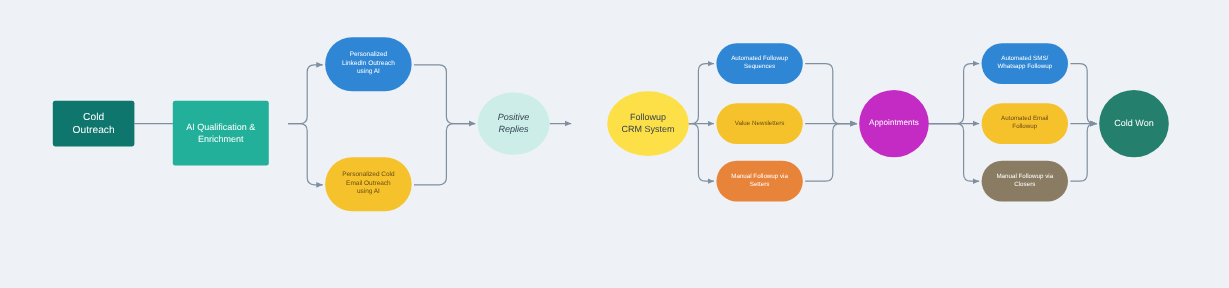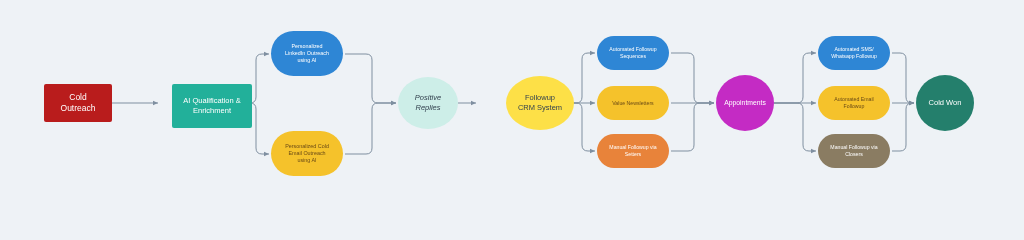--- a/index.html
+++ b/index.html
@@ -81,25 +81,25 @@
       <path d="M 774 103 L 816 103"></path>
       <path d="M 774 103 L 797 103 Q 803 103 803 109 L 803 145 Q 803 151 809 151 L 816 151"></path>
 
       <path d="M 892 53 L 900 53 Q 906 53 906 59 L 906 97 Q 906 103 912 103 L 914 103"></path>
       <path d="M 892 103 L 914 103"></path>
       <path d="M 892 151 L 900 151 Q 906 151 906 145 L 906 109 Q 906 103 912 103 L 914 103"></path>
     </g>
   </svg>
 
   <div id="nodes">
-      <div class="node shape-rect" style="left: 44px; top: 84px; width: 68px; height: 38px; background: #b91c1c;">
+      <div class="node shape-rect" style="left: 44px; top: 84px; width: 68px; height: 38px; background: #0f766e;">
         <span class="label txt-white" style="font-size: 8.5px;">Cold
 Outreach</span>
       </div>
-      <div class="node shape-rect" style="left: 172px; top: 84px; width: 80px; height: 44px; background: rgb(34, 176, 154);">
+      <div class="node shape-rect" style="left: 144px; top: 84px; width: 80px; height: 54px; background: rgb(34, 176, 154);">
         <span class="label txt-white" style="font-size: 7.5px;">AI Qualification &amp;
 Enrichment</span>
       </div>
       <div class="node shape-round" style="left: 271px; top: 31px; width: 72px; height: 45px; background: rgb(46, 134, 213);">
         <span class="label txt-white" style="font-size: 5.4px;">Personalized
 LinkedIn Outreach
 using AI</span>
       </div>
       <div class="node shape-round" style="left: 271px; top: 131px; width: 72px; height: 45px; background: rgb(245, 194, 43);">
         <span class="label txt-brown" style="font-size: 5.4px;">Personalized Cold

